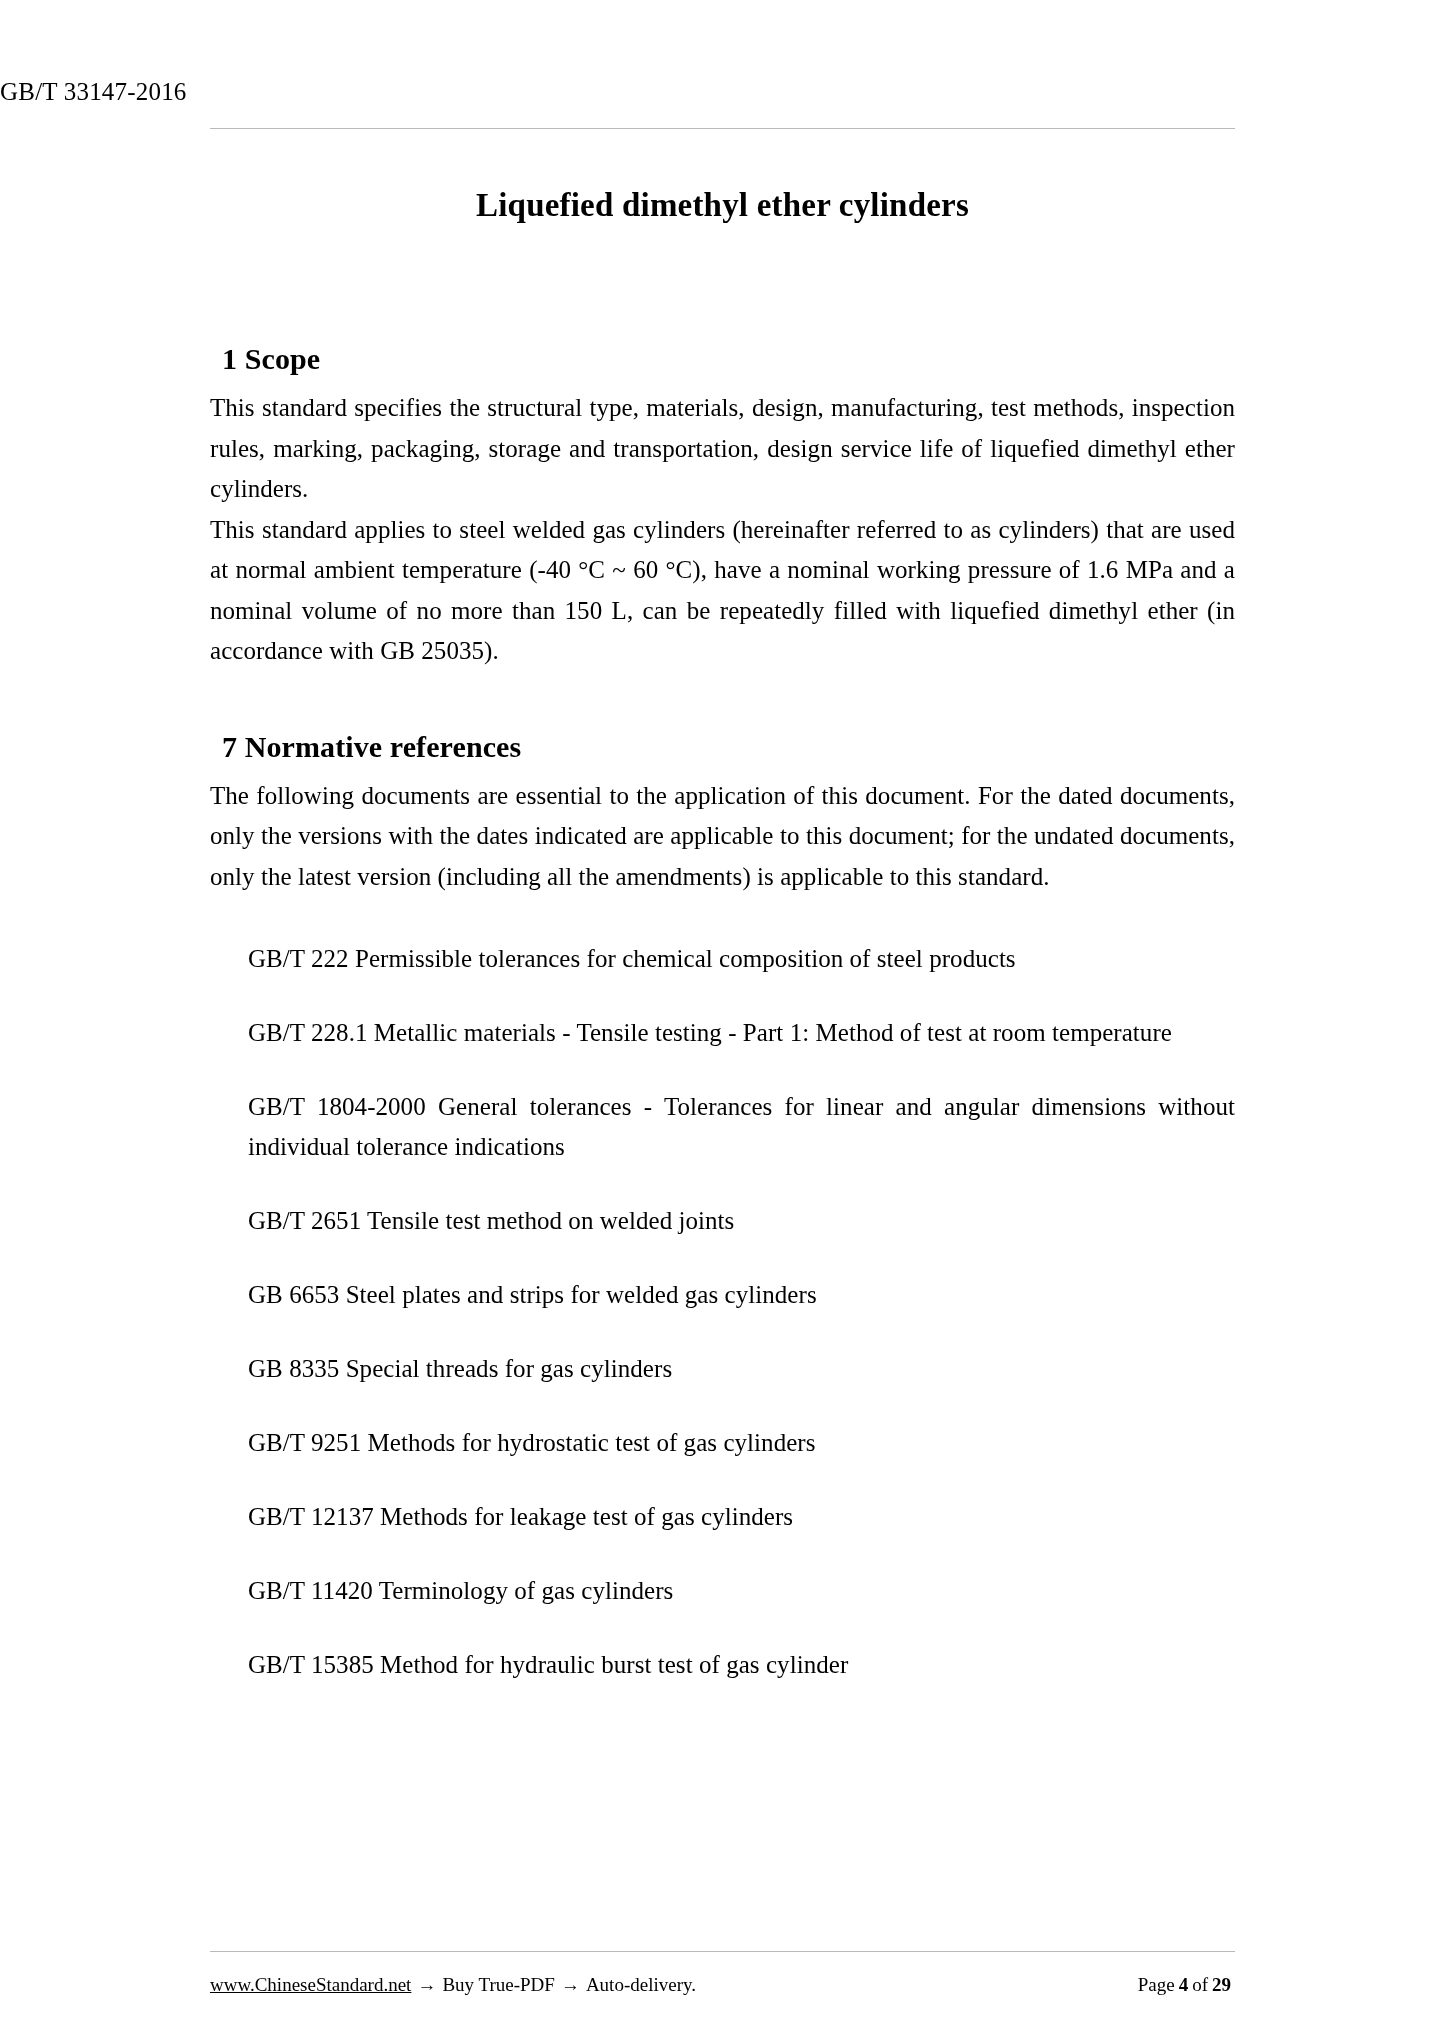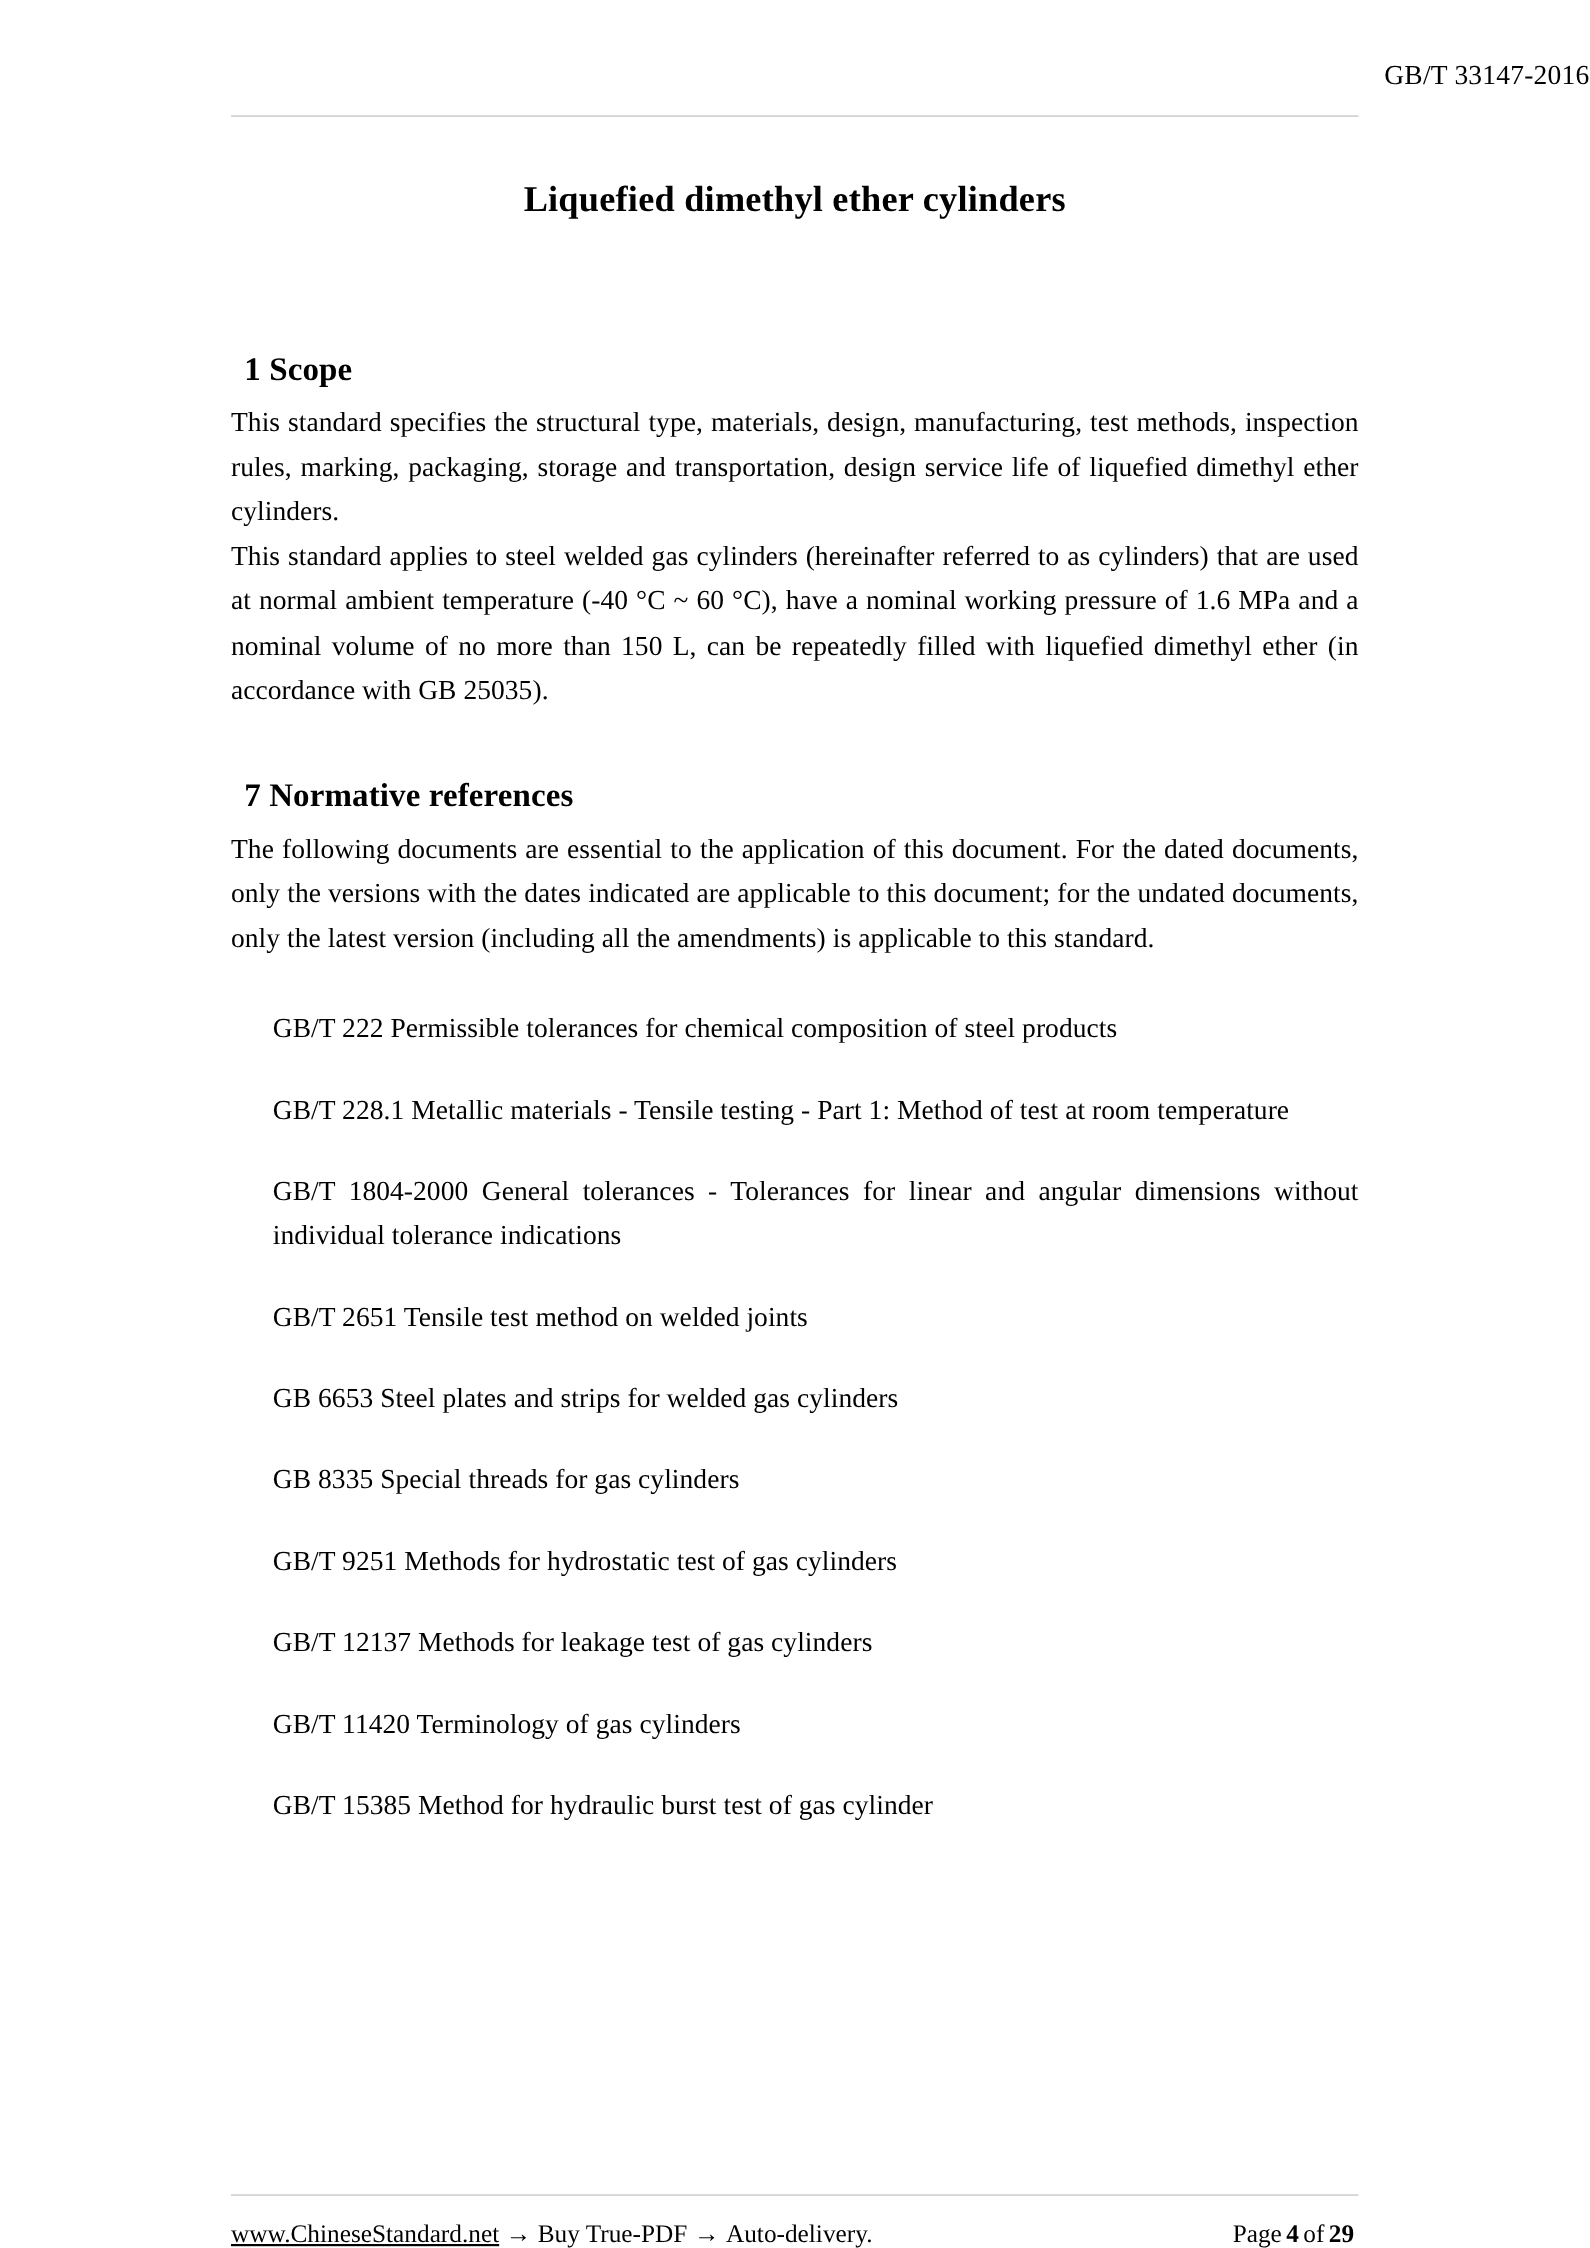--- a/index.html
+++ b/index.html
@@ -22,22 +22,22 @@
     position: relative;
     display: flex;
     flex-direction: column;
   }
   .content-area {
     margin: 0 210px;
     flex: 1 1 auto;
   }
   
   .header {
-    text-align: right;
-    padding-top: 55px;
+    text-align: left;
+    padding-top: 78px;
     font-size: 25px;
     letter-spacing: 0.2px;
   }
   .header-rule {
     margin: 22px 210px 0 210px;
     border-bottom: 1px solid #b9b9b9;
   }
   
   .doc-title {
     text-align: center;
@@ -83,23 +83,24 @@
   ul.ref-list li:first-child { margin-top: 42px; }
 
   
   .footer-rule {
     margin: 0 210px;
     border-bottom: 1px solid #b9b9b9;
   }
   .footer {
     margin: 0 210px;
     padding-top: 22px;
+    padding-bottom: 48px;
     display: flex;
     align-items: baseline;
-    font-size: 23px;
+    font-size: 19px;
     justify-content: space-between;
   }
   .footer-left {
     flex: 1 1 auto;
     text-align: left;
     white-space: nowrap;
   }
   .footer-left .site {
     text-decoration: underline;
   }

